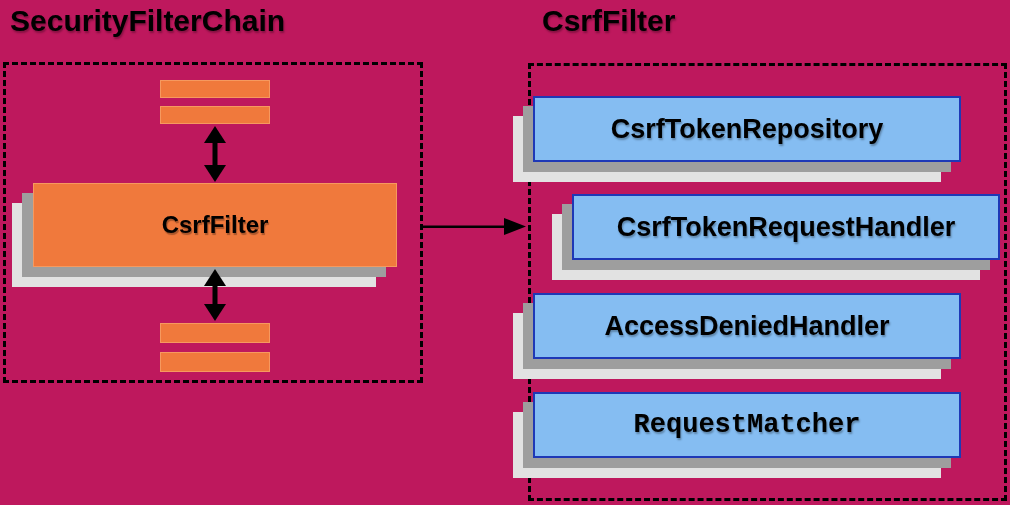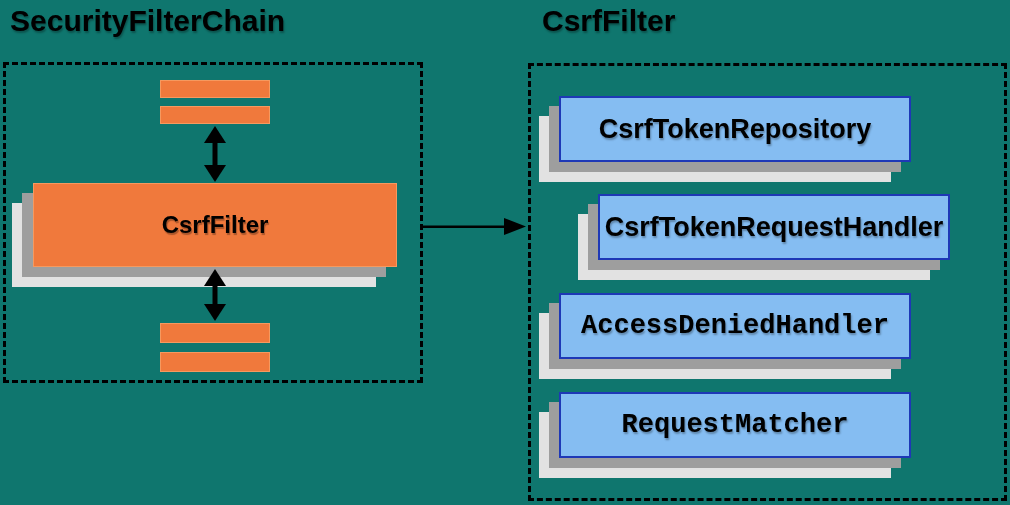--- a/index.html
+++ b/index.html
@@ -11,21 +11,21 @@
     --shadow_light: #E2E2E2;
     --arrow: #000000;
   }
   * { margin: 0; padding: 0; box-sizing: border-box; }
   html, body { background: #ffffff; }
   body { font-family: "Liberation Sans", "DejaVu Sans", sans-serif; }
   .canvas {
     position: relative;
     width: 1010px;
     height: 505px;
-    background: #0f766e;
+    background: #be185d;
     overflow: hidden;
   }
   .title {
     position: absolute;
     top: 4px;
     font-size: 30px;
     font-weight: bold;
     color: #000000;
     text-shadow: 1px 2px 2px rgba(0,0,0,0.30);
     white-space: nowrap;
@@ -61,30 +61,30 @@
     display: flex; align-items: center; justify-content: center;
   }
   .csrf-filter-box .label {
     font-size: 24px;
     font-weight: bold;
     color: #000000;
     text-shadow: 1px 2px 1px rgba(0,0,0,0.30);
   }
   .component-box {
     position: absolute;
-    left: 559px;
-    width: 352px; height: 66px;
+    left: 533px;
+    width: 428px; height: 66px;
     background: var(--blue_fill);
     border: 2px solid var(--blue_border);
     box-shadow: -10px 10px 0 var(--shadow_dark), -20px 20px 0 var(--shadow_light);
     display: flex; align-items: center; justify-content: center; text-align: center;
   }
   .comp-1 { top: 96px; }
   .comp-2 { top: 194px; margin-left: 39px; }
-  .comp-3 { top: 293px; font-family: Liberation Mono, monospace; }
+  .comp-3 { top: 293px; }
   .comp-4 { top: 392px; font-family: Liberation Mono, monospace; }
   .component-box .label {
     font-size: 27px;
     font-weight: bold;
     color: #000000;
     text-shadow: 1px 2px 2px rgba(0,0,0,0.30);
     white-space: nowrap;
   }
   .arrow-layer {
     position: absolute;

